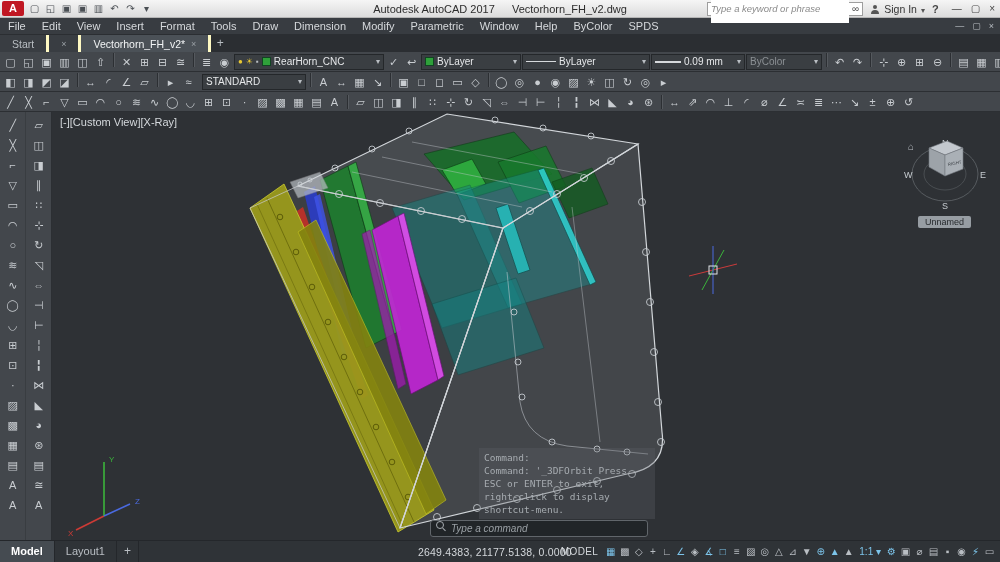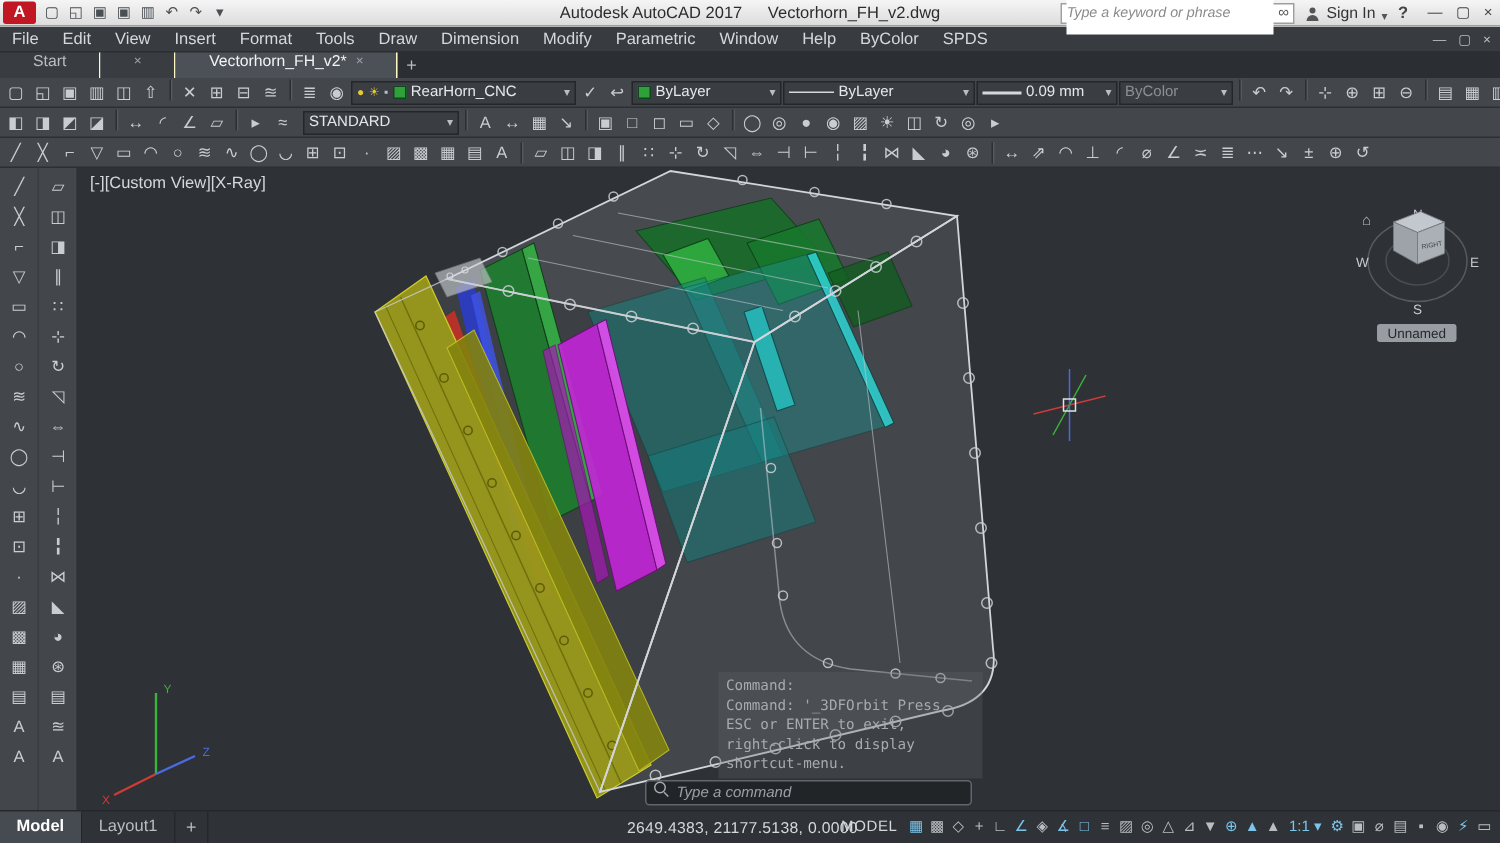--- a/index.html
+++ b/index.html
@@ -32,22 +32,22 @@
 
   
   .menubar{position:absolute;left:0;top:18px;width:100%;height:16px;background:#383c41;
     display:flex;align-items:center;color:#d6d9dc;font-size:11px;}
   .menubar .mitem{padding:0 8px;height:100%;line-height:16px;cursor:default;}
   .mdi{margin-left:auto;display:flex;gap:8px;padding-right:6px;color:#b9bec3;font-size:9px;}
 
   
   .doctabs{position:absolute;left:0;top:34px;width:100%;height:18px;background:#2b2e32;
     display:flex;align-items:flex-end;color:#b9bec3;}
-  .dtab{height:17px;display:flex;gap:6px;padding:0 22px;background:#393d42;
-    border-right:1px solid #fef9c3;font-size:10.5px;white-space:nowrap;}
+  .dtab{height:17px;display:flex;align-items:center;gap:6px;padding:0 12px;background:#393d42;
+    border-right:3px solid #fef9c3;font-size:10.5px;white-space:nowrap;}
   .dtab.active{background:#4b5157;color:#f2f4f5;}
   .dtab .x{color:#9aa0a5;font-size:9px;}
   .dtab-new{width:18px;text-align:center;color:#b9bec3;font-size:12px;line-height:17px;}
 
   
   .trow{position:absolute;left:0;width:100%;height:20px;background:#43474c;
     border-bottom:1px solid #2c2f33;display:flex;align-items:center;padding:0 2px;gap:1px;}
   #tb1{top:52px;} #tb2{top:72px;} #tb3{top:92px;}
   .trow .icon,.vcol .icon{width:17px;height:17px;line-height:17px;text-align:center;
     color:#c9cdd1;font-size:11px;flex:0 0 auto;border:1px solid transparent;}

